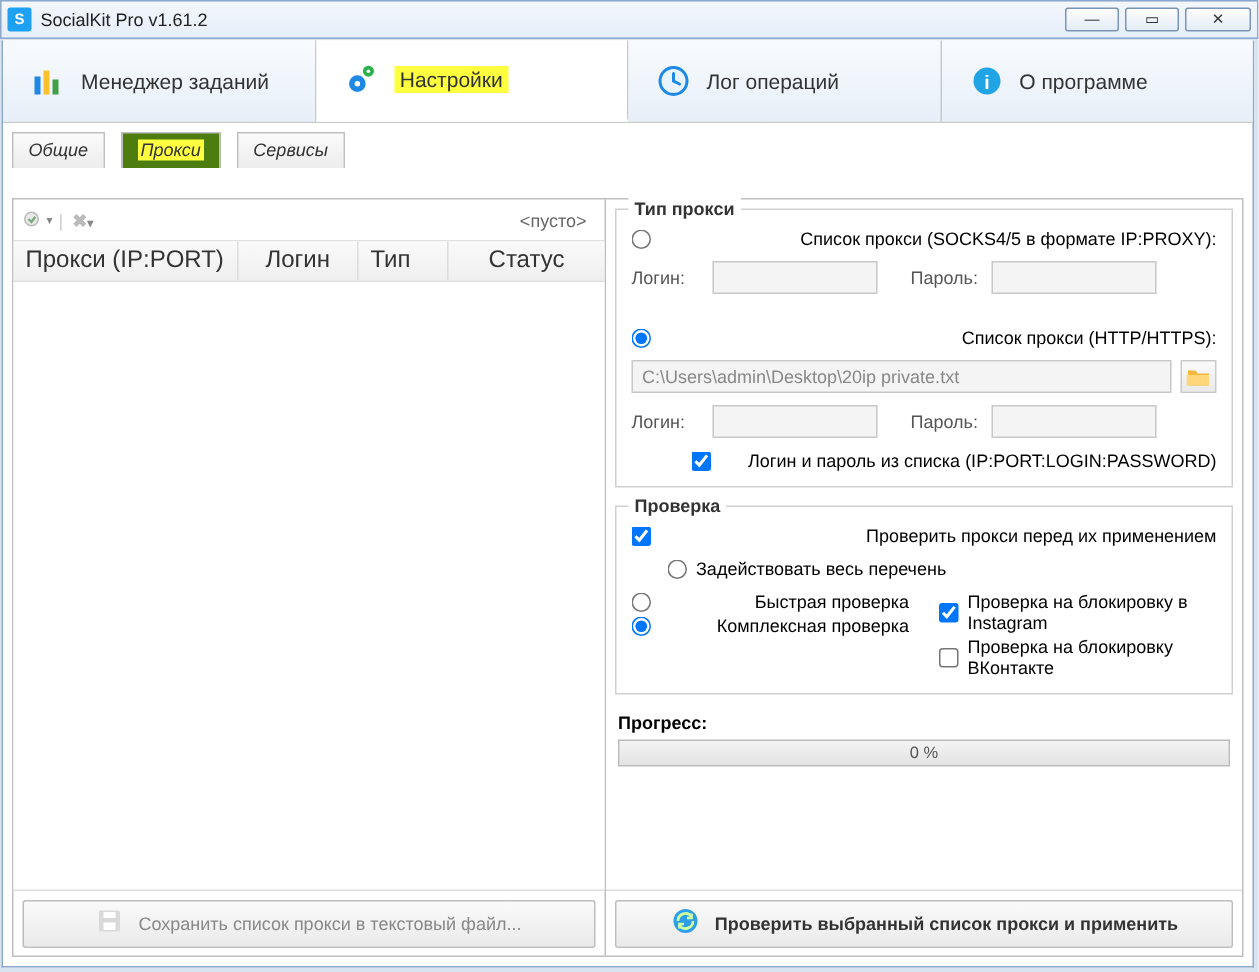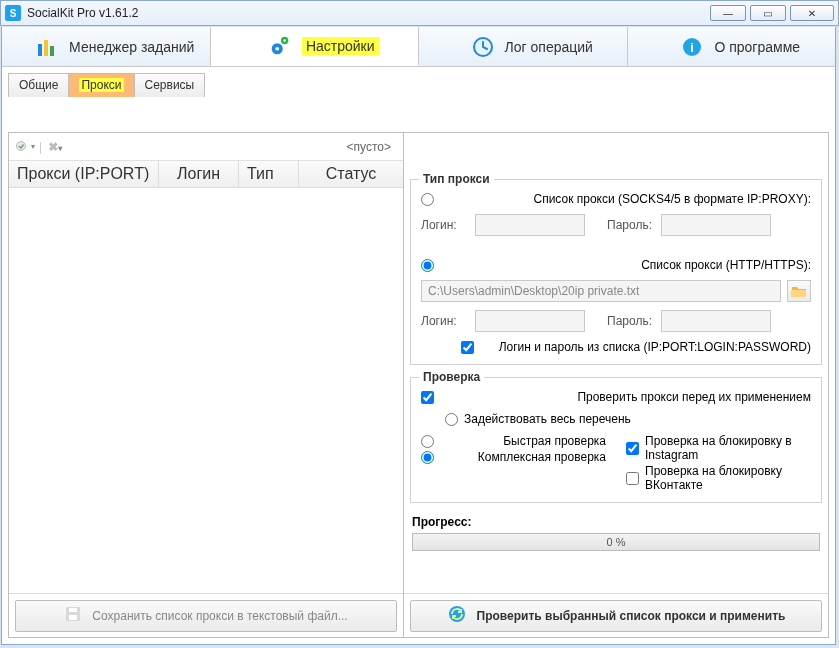--- a/index.html
+++ b/index.html
@@ -4,42 +4,42 @@
 <style>
   * { box-sizing: border-box; font-family: "Segoe UI", Tahoma, Arial, sans-serif; }
   body { margin: 0; background: #d9e4f1; width: 839px; height: 648px; overflow: hidden; }
   .titlebar { height: 26px; background: linear-gradient(#f3f7fc,#e6eef9); border:1px solid #8ba8cf; display:flex; align-items:center; padding:0 4px; font-size:12px; color:#222; }
   .titlebar .appicon { width:16px; height:16px; background:#1ea1f2; border-radius:2px; margin-right:6px; display:flex; align-items:center; justify-content:center; color:#fff; font-size:10px; font-weight:bold;}
   .titlebar .spacer { flex:1; }
   .winbtn { width:36px; height:16px; border:1px solid #7b95b8; margin-left:4px; display:flex; align-items:center; justify-content:center; background:linear-gradient(#fdfdfd,#e4ecf7); border-radius:2px; font-size:10px; color:#333;}
   .x { width:44px; }
   .shell { position:absolute; top:27px; left:1px; right:3px; bottom:3px; background:#fff; border:1px solid #8ba8cf; border-top:none; }
   .tabs-main { display:flex; border-bottom:1px solid #c9c9c9; background:linear-gradient(#f9fbfd,#e5eef8); }
-  .tab-main { flex:1; height:39px; display:flex; align-items:center; justify-content:center; gap:10px; border-right:1px solid #c9c9c9; font-size:14px; color:#333; background:linear-gradient(#f8fbfe,#e7eff8); position:relative;padding-left:18px; }
+  .tab-main { flex:1; height:54px; display:flex; align-items:center; justify-content:flex-start; gap:10px; border-right:1px solid #c9c9c9; font-size:14px; color:#333; background:linear-gradient(#f8fbfe,#e7eff8); position:relative;padding-left:18px; }
   .tab-main.active { background:#fff; border-bottom:2px solid #fff; margin-bottom:-1px;}
   .tab-main .lbl.hl { background:#fdff3f; padding:1px 4px; }
   .tab-main:last-child{border-right:none;}
   .ico { width:24px; height:24px; display:inline-flex; align-items:center; justify-content:center;}
-  .subtabs { display:flex; padding:6px 6px 0 6px; gap:0; }
+  .subtabs { display:flex; padding:6px 6px 0 6px; gap:12px;font-style:italic; }
   .subtab { padding:4px 10px 5px; font-size:12px; border:1px solid #bfbfbf; border-bottom:none; background:linear-gradient(#fbfbfb,#ececec); margin-right:-1px; color:#333; }
-  .subtab.active { background:#fdba74; position:relative; z-index:2; font-weight:500; }
+  .subtab.active { background:#4d7c0f; position:relative; z-index:2; font-weight:500; }
   .subtab.active .lbl{ background:#fdff3f; padding:0 2px; }
   .subpanel { position:absolute; top:105px; left:6px; right:6px; bottom:6px; border:1px solid #bfbfbf; background:#fff; }
   .cols { display:flex; height:100%; }
   .left { width:395px; display:flex; flex-direction:column; border-right:1px solid #bfbfbf; }
   .toolbar { height:28px; border-bottom:1px solid #e0e0e0; display:flex; align-items:center; padding:0 6px; font-size:12px; color:#666; }
   .toolbar .tright{ margin-left:auto; padding-right:6px;}
   .thead { display:flex; border-bottom:1px solid #dcdcdc; background:linear-gradient(#fafafa,#efefef); font-size:16px; color:#333; }
   .thead div { padding:4px 8px; border-right:1px solid #dcdcdc; }
   .thead div:last-child{border-right:none;}
   .tbody { flex:1; background:#fff; }
   .footerbar { height:44px; border-top:1px solid #dcdcdc; display:flex; align-items:center; padding:6px; }
   .bigbtn { flex:1; height:32px; border:1px solid #bdbdbd; border-radius:2px; background:linear-gradient(#fafafa,#eaeaea); display:flex; align-items:center; justify-content:center; gap:10px; font-size:12px; color:#888; }
   .bigbtn.blue { color:#333;font-weight:bold; }
-  .right { flex:1; display:flex; flex-direction:column; font-size:12px;margin-top:40px; }
+  .right { flex:1; display:flex; flex-direction:column; font-size:12px; }
   .group { border:1px solid #d0d0d0; margin:6px; padding:8px 10px 10px; position:relative; }
   .group .legend { position:absolute; top:-8px; left:8px; background:#fff; padding:0 4px; font-weight:bold; font-size:12px; color:#333;}
   .row { display:flex; align-items:center; gap:6px; margin-top:8px; }
   .row.first{ margin-top:4px; }
   input[type=text].field { height:22px; border:1px solid #c9c9c9; padding:0 6px; font-size:12px; color:#888; }
   .disabled { background:#f4f4f4; color:#aaa; }
   .path { flex:1; }
   .filebtn { width:24px; height:22px; border:1px solid #c9c9c9; background:linear-gradient(#fafafa,#eaeaea); display:flex; align-items:center; justify-content:center;}
   .filebtn.active svg { filter:none; }
   .lblsm { color:#555; min-width:48px; }

